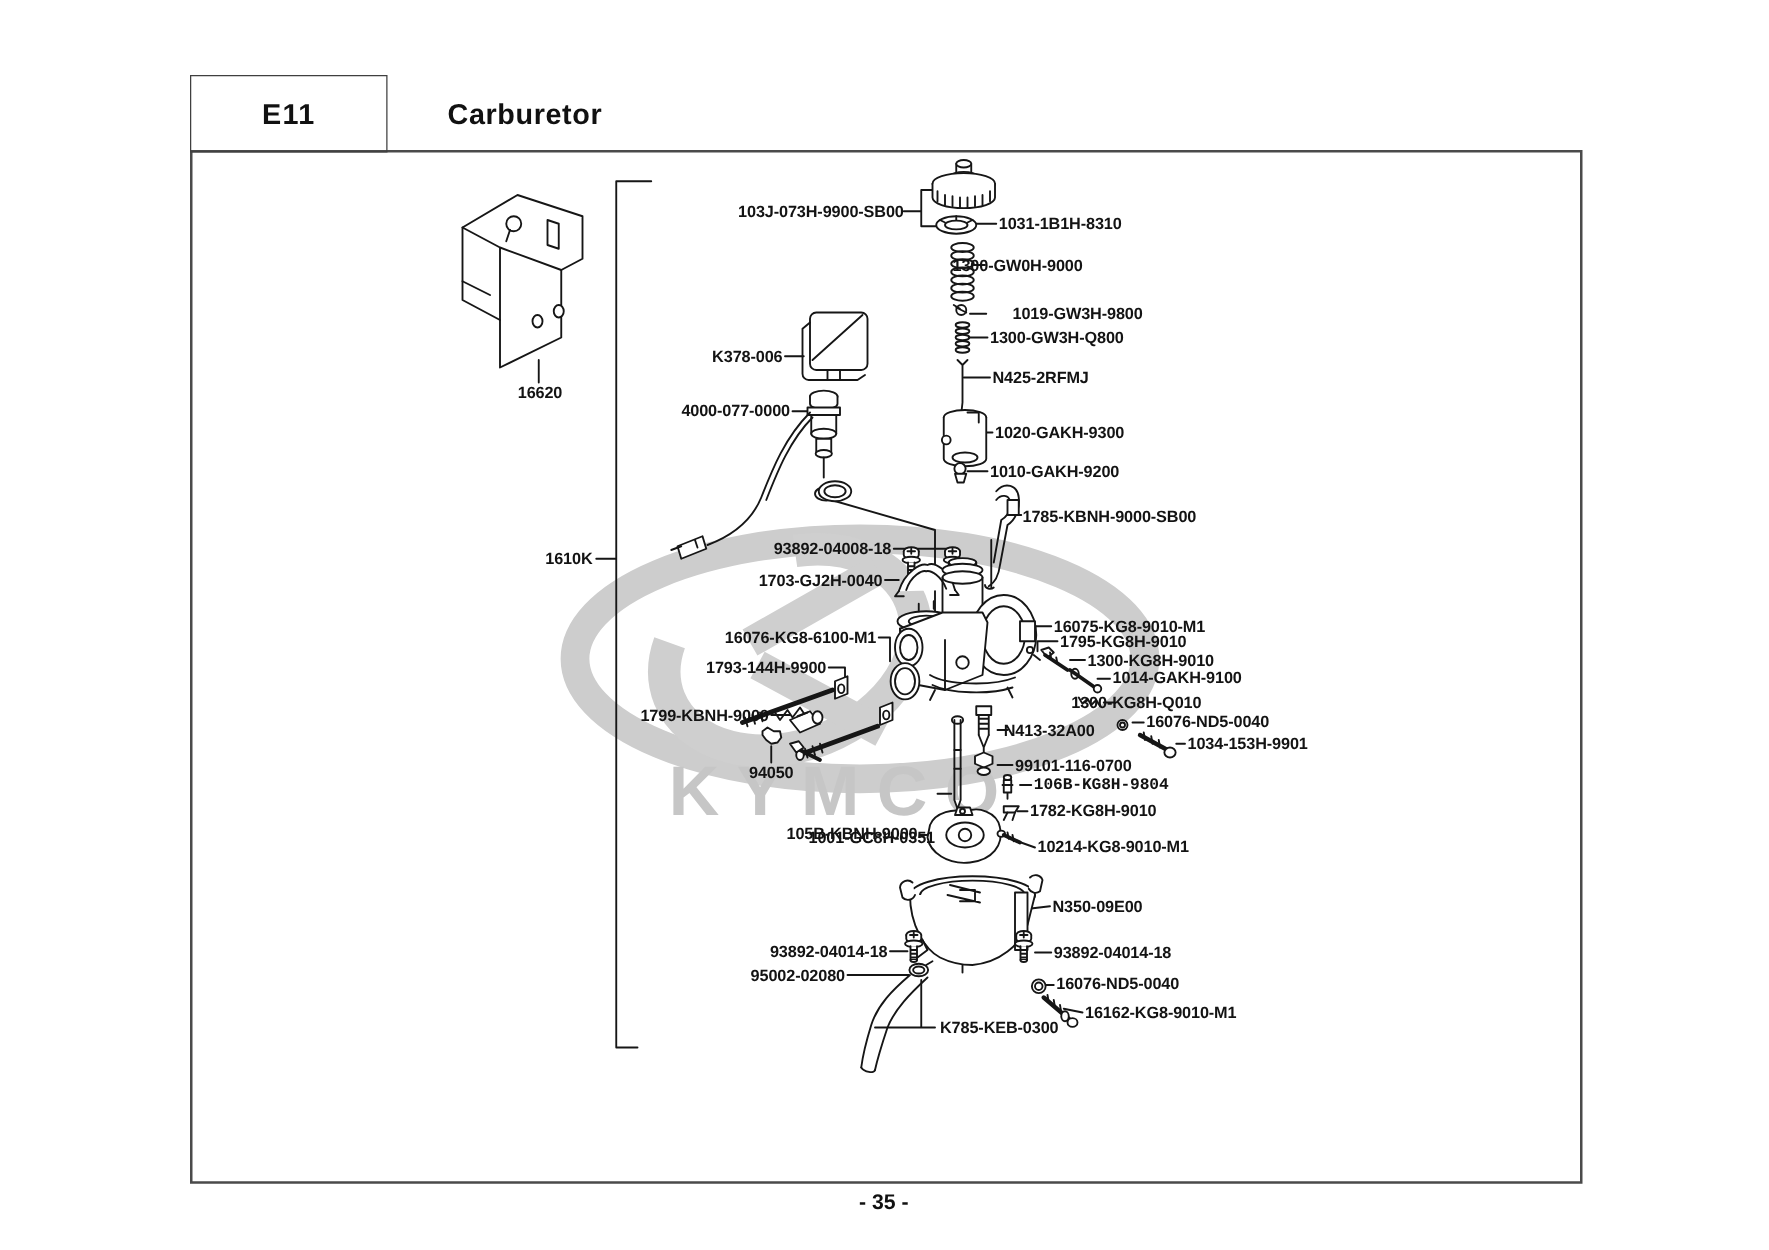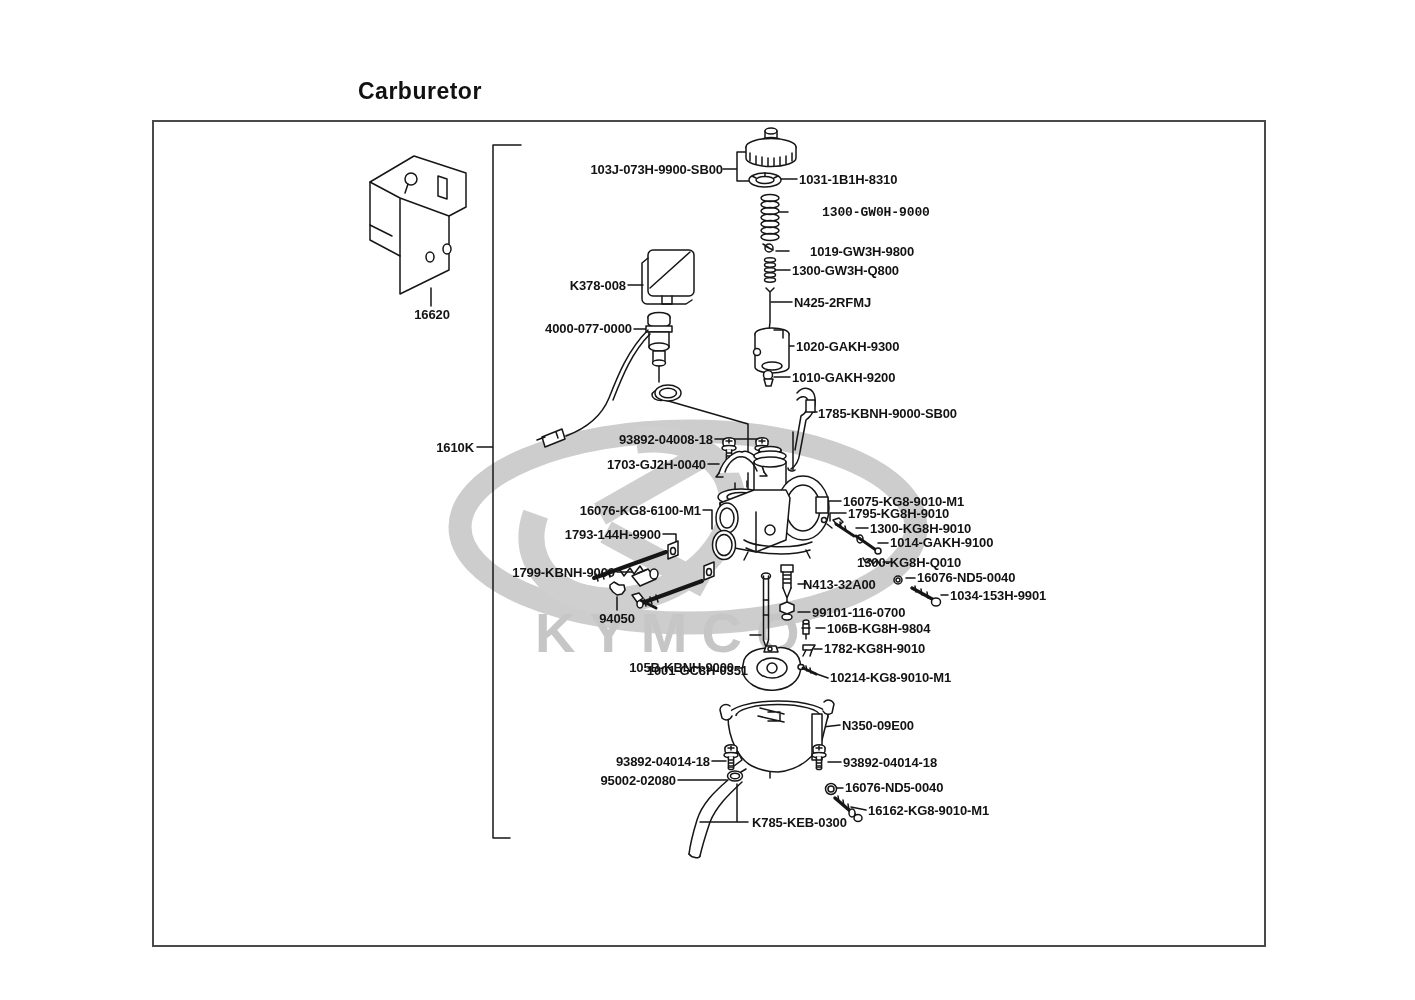--- a/index.html
+++ b/index.html
@@ -27,21 +27,25 @@
   <svg id="watermark" width="1415" height="1000" viewBox="0 0 1415 1000" aria-hidden="true">
     <ellipse cx="688" cy="527" rx="228" ry="96" fill="none" stroke="#cdcdcd" stroke-width="23"></ellipse>
     <g stroke="#cfcfcf" fill="none">
       <ellipse cx="632" cy="520" rx="104" ry="76" stroke-width="26" stroke-dasharray="330 130" transform="rotate(-22 632 520)"></ellipse>
       <path d="M600,514 L702,456 M606,532 L706,586" stroke-width="24"></path>
     </g>
     <text x="535" y="652" font-family="Liberation Sans, sans-serif" font-weight="bold" font-size="56" letter-spacing="14" fill="#c6c6c6">KYMCO</text>
   </svg>
 
   <div id="main-frame"></div>
+  <div id="e11-box">
+    <span>E11</span>
+  </div>
   <div id="section-title">Carburetor</div>
+  <div id="page-number">- 35 -</div>
 
   <svg id="art" width="1415" height="1000" viewBox="0 0 1415 1000" stroke="#161616" fill="none" stroke-width="1.5" stroke-linecap="round" stroke-linejoin="round">
     <defs>
       <g id="screw-pan">
         <ellipse cx="0" cy="0" rx="6" ry="3.2"></ellipse>
         <path d="M-6,0 v3 a6,3.2 0 0 0 12,0 v-3 M-3,0 h6 M0,-2 v4"></path>
         <ellipse cx="0" cy="7" rx="7" ry="2.6"></ellipse>
         <path d="M-2.6,9 v11 h5.2 v-11 M-2.6,12 h5.2 M-2.6,15 h5.2 M-2.6,18 h5.2"></path>
         <path d="M-2.6,20 a2.6,1.6 0 0 0 5.2,0"></path>
       </g>
@@ -323,27 +327,27 @@
         <circle cx="898" cy="580" r="2"></circle>
       <path d="M912,588 L934,600" stroke-width="3.5"></path>
       <path d="M915,586 l1,6 M921,589 l1,6 M927,592 l1,6" fill="none"></path>
       <ellipse cx="936" cy="602" rx="4.5" ry="4"></ellipse>
     </g>
   </svg>
 
   <div id="labels">
       <div class="part-label" style="left: 723px; top: 169px; transform: translate(-100%, -50%);">103J-073H-9900-SB00</div>
       <div class="part-label" style="left: 799px; top: 179px; transform: translate(0px, -50%);">1031-1B1H-8310</div>
-      <div class="part-label" style="left: 822px; top: 212px; transform: translate(0px, -50%); font-family: Liberation Mono, monospace;">1300-GW0H-9000</div>
+      <div class="part-label" style="left: 762px; top: 212px; transform: translate(0px, -50%);">1300-GW0H-9000</div>
       <div class="part-label" style="left: 791px; top: 251px; transform: translate(0px, -50%); margin-left: 19px;">1019-GW3H-9800</div>
       <div class="part-label" style="left: 792px; top: 270px; transform: translate(0px, -50%);">1300-GW3H-Q800</div>
       <div class="part-label" style="left: 794px; top: 302px; transform: translate(0px, -50%);">N425-2RFMJ</div>
       <div class="part-label" style="left: 796px; top: 346px; transform: translate(0px, -50%); text-align: center;">1020-GAKH-9300</div>
       <div class="part-label" style="left: 792px; top: 377px; transform: translate(0px, -50%);">1010-GAKH-9200</div>
-      <div class="part-label" style="left: 626px; top: 285px; transform: translate(-100%, -50%);">K378-008</div>
+      <div class="part-label" style="left: 626px; top: 285px; transform: translate(-100%, -50%);">K378-006</div>
       <div class="part-label" style="left: 632px; top: 328px; transform: translate(-100%, -50%);">4000-077-0000</div>
       <div class="part-label" style="left: 432px; top: 314px; transform: translate(-50%, -50%);">16620</div>
       <div class="part-label" style="left: 474px; top: 447px; transform: translate(-100%, -50%);">1610K</div>
       <div class="part-label" style="left: 818px; top: 413px; transform: translate(0px, -50%);">1785-KBNH-9000-SB00</div>
       <div class="part-label" style="left: 713px; top: 439px; transform: translate(-100%, -50%);">93892-04008-18</div>
       <div class="part-label" style="left: 706px; top: 464px; transform: translate(-100%, -50%);">1703-GJ2H-0040</div>
       <div class="part-label" style="left: 701px; top: 510px; transform: translate(-100%, -50%);">16076-KG8-6100-M1</div>
       <div class="part-label" style="left: 661px; top: 534px; transform: translate(-100%, -50%);">1793-144H-9900</div>
       <div class="part-label" style="left: 615px; top: 572px; transform: translate(-100%, -50%);">1799-KBNH-9000</div>
       <div class="part-label" style="left: 617px; top: 618px; transform: translate(-50%, -50%);">94050</div>
@@ -351,21 +355,21 @@
       <div class="part-label" style="left: 734px; top: 667px; transform: translate(-100%, -50%);">105B-KBNH-9000</div>
       <div class="part-label" style="left: 843px; top: 501px; transform: translate(0px, -50%);">16075-KG8-9010-M1</div>
       <div class="part-label" style="left: 848px; top: 513px; transform: translate(0px, -50%);">1795-KG8H-9010</div>
       <div class="part-label" style="left: 870px; top: 528px; transform: translate(0px, -50%);">1300-KG8H-9010</div>
       <div class="part-label" style="left: 890px; top: 542px; transform: translate(0px, -50%);">1014-GAKH-9100</div>
       <div class="part-label" style="left: 857px; top: 562px; transform: translate(0px, -50%);">1300-KG8H-Q010</div>
       <div class="part-label" style="left: 917px; top: 577px; transform: translate(0px, -50%);">16076-ND5-0040</div>
       <div class="part-label" style="left: 950px; top: 595px; transform: translate(0px, -50%);">1034-153H-9901</div>
       <div class="part-label" style="left: 764px; top: 584px; transform: translate(0px, -50%); padding-left: 39px;">N413-32A00</div>
       <div class="part-label" style="left: 812px; top: 612px; transform: translate(0px, -50%);">99101-116-0700</div>
-      <div class="part-label" style="left: 827px; top: 628px; transform: translate(0px, -50%);">106B-KG8H-9804</div>
+      <div class="part-label" style="left: 827px; top: 628px; transform: translate(0px, -50%); font-family: Liberation Mono, monospace;">106B-KG8H-9804</div>
       <div class="part-label" style="left: 824px; top: 648px; transform: translate(0px, -50%);">1782-KG8H-9010</div>
       <div class="part-label" style="left: 830px; top: 677px; transform: translate(0px, -50%);">10214-KG8-9010-M1</div>
       <div class="part-label" style="left: 842px; top: 725px; transform: translate(0px, -50%);">N350-09E00</div>
       <div class="part-label" style="left: 710px; top: 761px; transform: translate(-100%, -50%);">93892-04014-18</div>
       <div class="part-label" style="left: 843px; top: 762px; transform: translate(0px, -50%);">93892-04014-18</div>
       <div class="part-label" style="left: 676px; top: 780px; transform: translate(-100%, -50%);">95002-02080</div>
       <div class="part-label" style="left: 845px; top: 787px; transform: translate(0px, -50%);">16076-ND5-0040</div>
       <div class="part-label" style="left: 868px; top: 810px; transform: translate(0px, -50%);">16162-KG8-9010-M1</div>
       <div class="part-label" style="left: 752px; top: 822px; transform: translate(0px, -50%);">K785-KEB-0300</div>
     </div>

